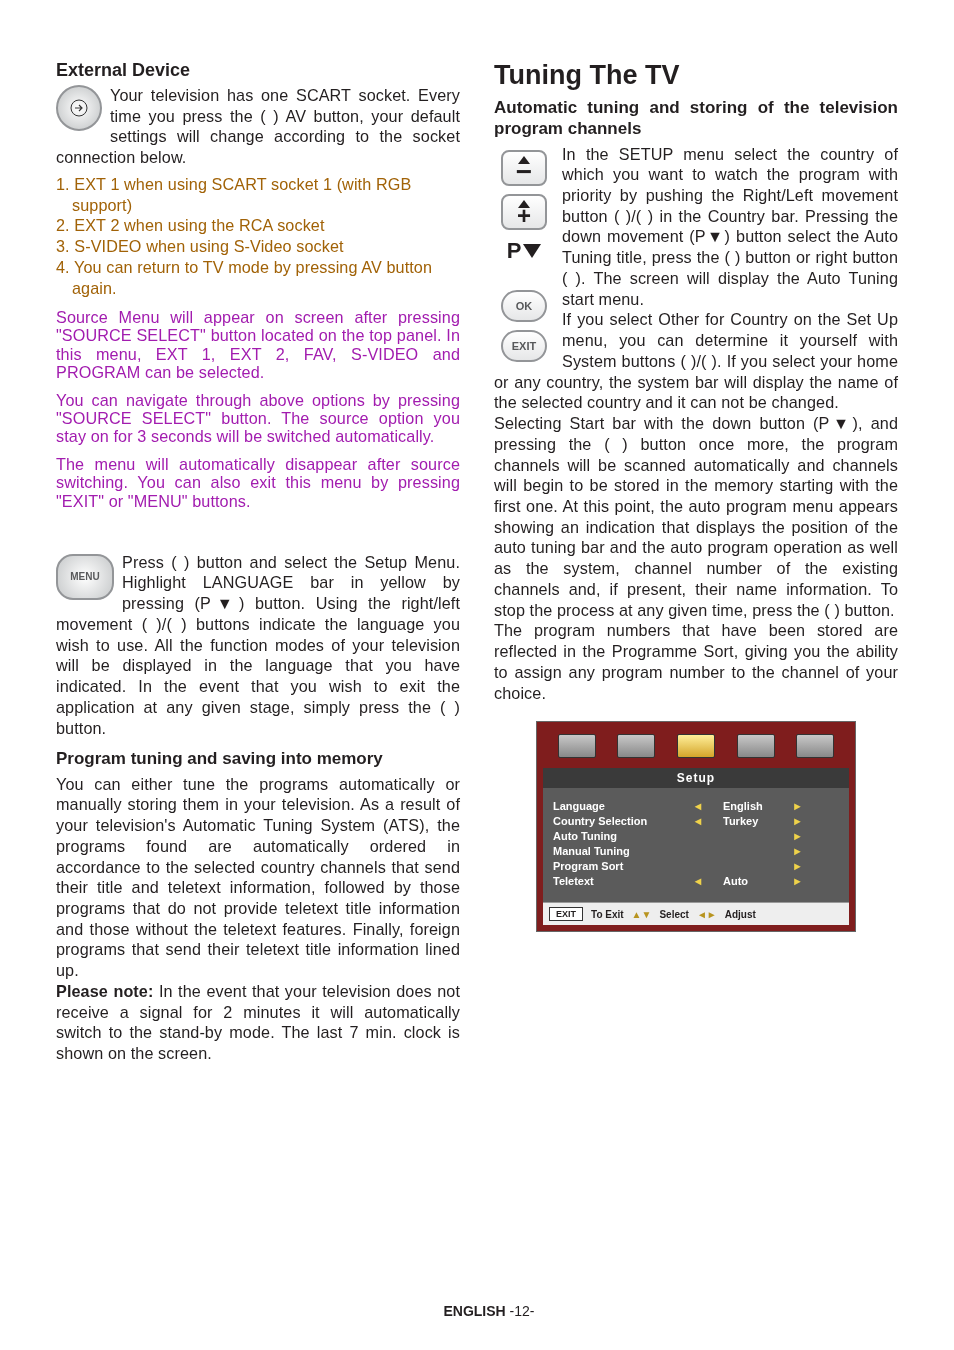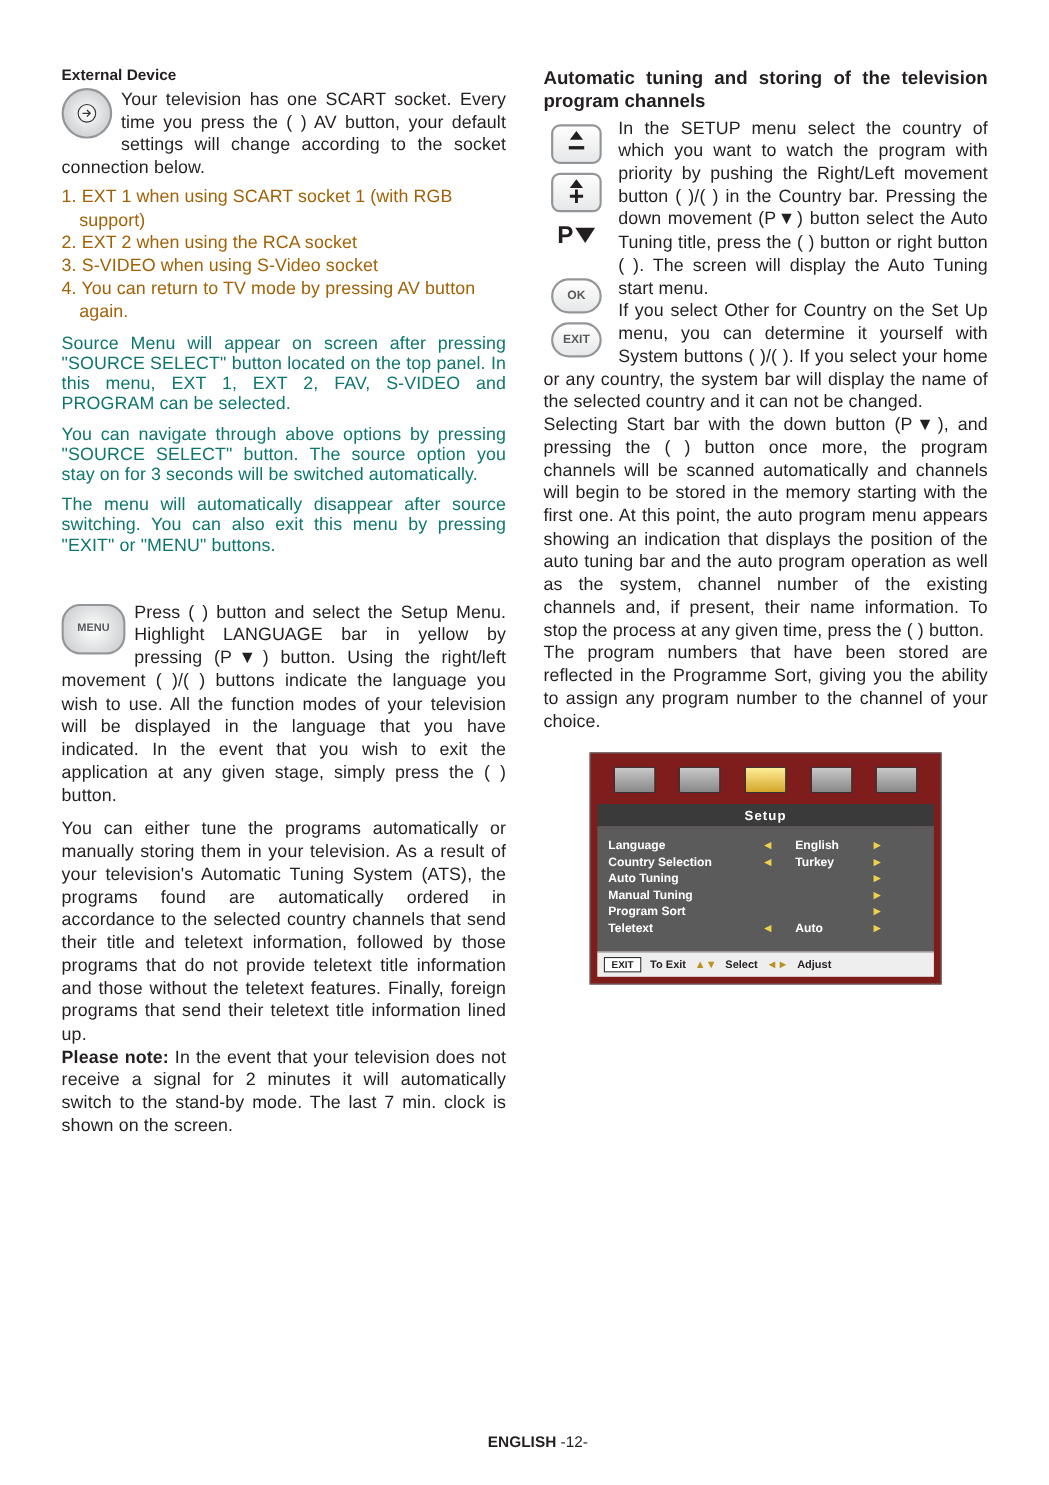--- a/index.html
+++ b/index.html
@@ -1,25 +1,25 @@
 <!DOCTYPE html>
 <html><head>
   <meta charset="utf-8">
   <style>
     * { margin:0; padding:0; box-sizing:border-box; }
     body { width:954px; height:1350px; background:#fff; font-family:"Arial Narrow", Arial, sans-serif; color:#231f20; position:relative; padding:60px 56px 40px 56px; }
     .cols { display:flex; gap:34px; }
     .col { width:404px; }
-    h2 { font-size:14px; font-weight:bold; margin-bottom:4px; font-stretch:normal; font-family:Arial,sans-serif; }
+    h2 { font-size:18px; font-weight:bold; margin-bottom:4px; font-stretch:normal; font-family:Arial,sans-serif; }
     h1 { font-size:27px; font-weight:bold; margin-bottom:6px; font-family:Arial,sans-serif; }
     h3 { font-size:17px; font-weight:bold; margin-bottom:4px; line-height:1.25; font-family:Arial,sans-serif; }
     p, li { font-size:16.2px; line-height:1.28; text-align:justify; letter-spacing:0.1px; }
     ol { list-style:none; margin:6px 0 10px 0; color:#a16207; }
     ol li { text-align:left; padding-left:16px; text-indent:-16px; }
-    .red { color:#0f766e; }
+    .red { color:#a21caf; }
     .iconbox-left { float:left; margin-right:8px; }
     .icon-av { width:46px; height:46px; border-radius:50%; border:2.5px solid #939598; background:radial-gradient(circle,#fff 0%,#d1d3d4 70%,#bcbec0 100%); display:flex; align-items:center; justify-content:center; }
     .icon-menu { width:58px; height:46px; border-radius:17px; border:2.5px solid #939598; background:radial-gradient(circle,#fff 0%,#d1d3d4 80%); display:flex; align-items:center; justify-content:center; font-size:10px; font-weight:bold; color:#58595b; }
     .spacer { height:22px; }
     .spacer-s { height:10px; }
     .icon-col { float:left; width:60px; margin-right:8px; display:flex; flex-direction:column; align-items:center; gap:8px; padding-top:6px; }
     .remote-btn { width:46px; height:36px; border:2.5px solid #939598; border-radius:8px; background:linear-gradient(#fff,#e6e7e8); display:flex; align-items:center; justify-content:center; font-size:26px; font-weight:bold; color:#231f20; font-family:Arial,sans-serif; }
     .ok-btn { width:46px; height:32px; border:2.5px solid #939598; border-radius:16px; background:linear-gradient(#fff,#e6e7e8); display:flex; align-items:center; justify-content:center; font-size:11px; font-weight:bold; color:#58595b; }
     .exit-btn { width:46px; height:32px; border:2.5px solid #939598; border-radius:16px; background:linear-gradient(#fff,#e6e7e8); display:flex; align-items:center; justify-content:center; font-size:11px; font-weight:bold; color:#58595b; }
     .tri-up { display:inline-block; width:0; height:0; border-left:7px solid transparent; border-right:7px solid transparent; border-bottom:10px solid #231f20; }
@@ -76,25 +76,27 @@
     <div class="spacer"></div>
       <div class="spacer-s"></div>
     <div class="spacer-s"></div>
     <div class="clearfix">
       <div class="iconbox-left" style="margin-top:2px">
         <div class="icon-menu">MENU</div>
       </div>
       <p>Press ( ) button and select the Setup Menu. Highlight LANGUAGE bar in yellow by pressing (P▼) button. Using the right/left movement ( )/( ) buttons indicate the language you wish to use. All the function modes of your television will be displayed in the language that you have indicated. In the event that you wish to exit the application at any given stage, simply press the ( ) button.</p>
     </div>
     <div class="spacer-s"></div>
+    <h3>Program tuning and saving into memory</h3>
     <p>You can either tune the programs automatically or manually storing them in your television. As a result of your television's Automatic Tuning System (ATS), the programs found are automatically ordered in accordance to the selected country channels that send their title and teletext information, followed by those programs that do not provide teletext title information and those without the teletext features. Finally, foreign programs that send their teletext title information lined up.</p>
     <p><b>Please note:</b><span> In the event that your television does not receive a signal for 2 minutes it will automatically switch to the stand-by mode. The last 7 min. clock is shown on the screen.</span></p>
   </div>
 
   <div class="col">
+    <h1>Tuning The TV</h1>
     <h3 style="text-align:justify">Automatic tuning and storing of the television program channels</h3>
     <div class="clearfix">
       <div class="icon-col">
         <div class="remote-btn">
             <div style="display:flex;flex-direction:column;align-items:center;gap:1px">
               <span class="tri-up" style="border-bottom-width:8px;border-left-width:6px;border-right-width:6px"></span>
               <span style="font-size:28px;line-height:14px;font-weight:bold">−</span>
             </div>
           </div>
         <div class="remote-btn">

